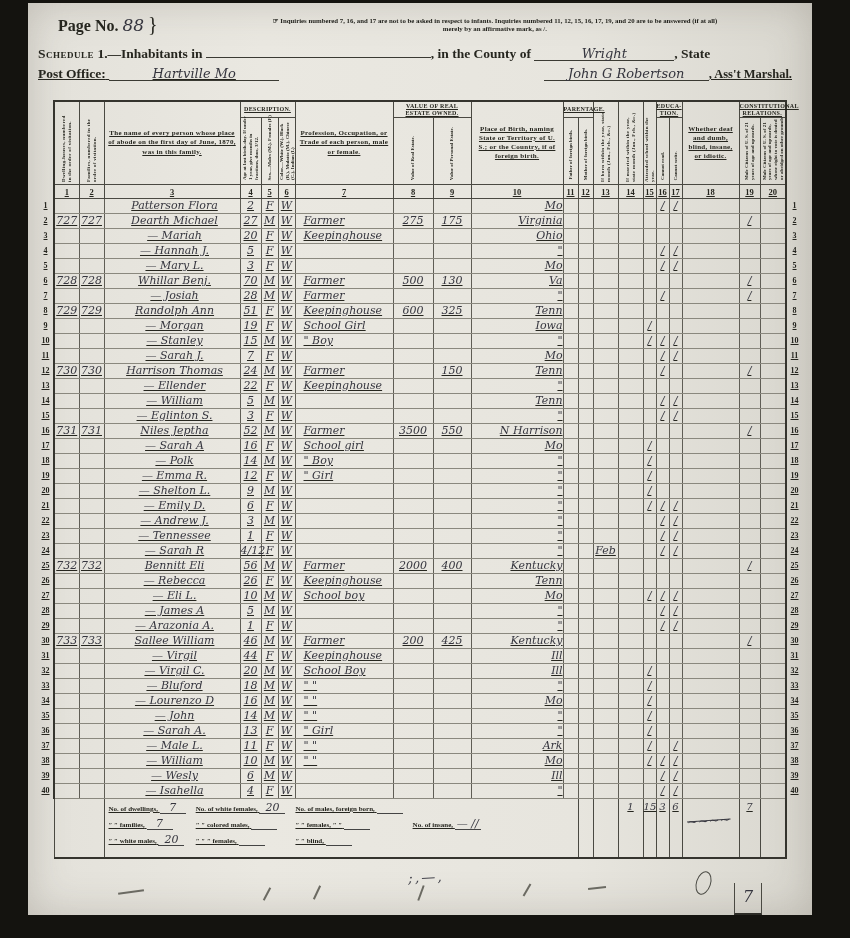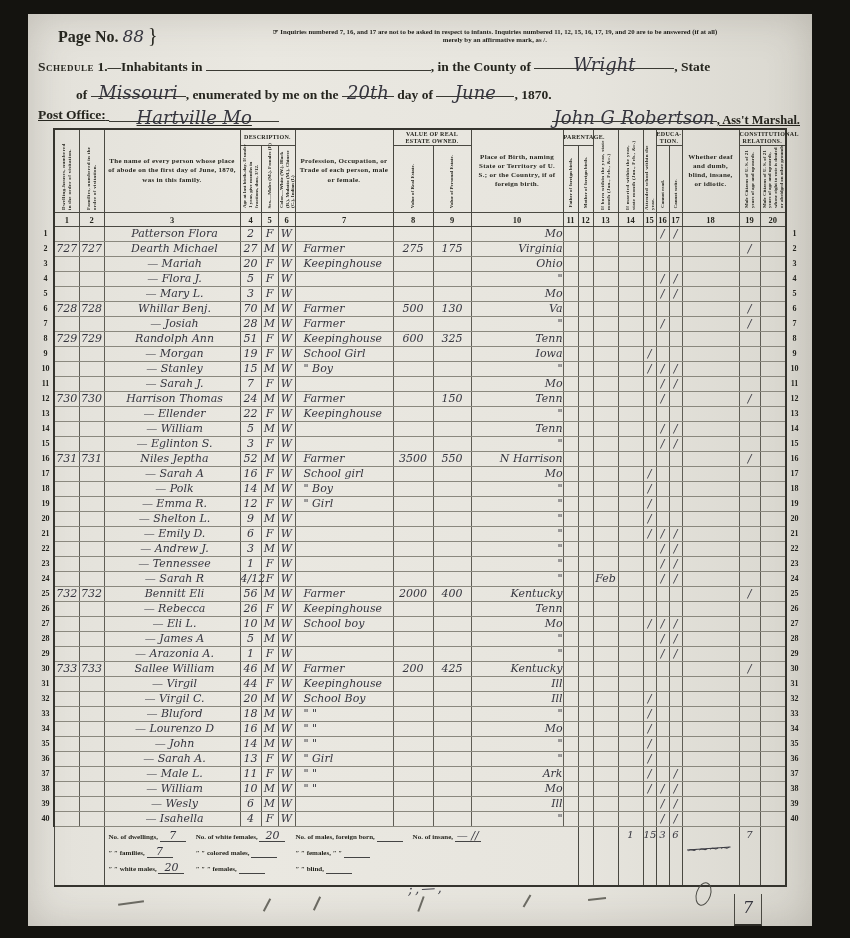--- a/index.html
+++ b/index.html
@@ -1,36 +1,36 @@
 <!DOCTYPE html>
 <html><head>
 <meta charset="utf-8">
 <style>
   html,body{margin:0;padding:0;}
   body{width:850px;height:938px;background:#14130f;position:relative;overflow:hidden;
        font-family:"Liberation Serif","DejaVu Serif",serif;}
-  .page{position:absolute;left:28px;top:14px;width:784px;height:912px;
+  .page{position:absolute;left:28px;top:3px;width:784px;height:912px;
         background:linear-gradient(90deg,#e3e1da 0%,#eae8e1 30%,#e7e5de 70%,#d9d7cf 100%);
         box-shadow:inset 0 0 40px rgba(90,85,70,.25);padding:10px 10px 0 10px;box-sizing:border-box;color:#26261f;}
   
   .hrow{display:flex;align-items:flex-start;}
   .pageno{font-weight:bold;font-size:16px;white-space:nowrap;margin-left:20px;}
   .pageno .hw{font-size:17px;}
   .brace{font-size:20px;font-weight:normal;}
   .fineprint{font-size:6.8px;line-height:1.25;text-align:center;flex:1;margin-left:30px;margin-top:4px;color:#1d1d18;font-weight:bold;}
   .schedline{font-size:13.5px;font-weight:bold;margin-top:7px;white-space:nowrap;}
   .schedline .sc{font-variant:small-caps;letter-spacing:.5px;}
   .indent{margin-left:38px;}
   .blank{display:inline-block;border-bottom:1.4px solid #3a3a33;text-align:center;vertical-align:baseline;height:14px;}
   .hw{font-family:"DejaVu Serif","Liberation Serif",serif;font-style:italic;color:#35353e;font-weight:normal;}
-  .hw-lg{font-size:18px;}
+  .hw-lg{font-size:13px;}
   .poline{display:flex;font-size:13.5px;font-weight:bold;margin-top:4px;text-decoration:underline;}
-  .sig{margin-left:auto;margin-right:2px;font-weight:bold;font-size:12.5px;}
+  .sig{margin-left:auto;margin-right:10px;font-weight:bold;font-size:12.5px;}
   
-  table{border-collapse:collapse;table-layout:fixed;width:100%;margin-top:0;}
+  table{border-collapse:collapse;table-layout:fixed;width:100%;margin-top:18px;text-decoration:underline;}
   col.wgut{width:16px;} col.w1{width:25px;}col.w2{width:25px;}col.w3{width:136px;}
   col.w4{width:21px;}col.w5{width:17px;}col.w6{width:17px;}col.w7{width:98px;}
   col.w8{width:40px;}col.w9{width:38px;}col.w10{width:92px;}col.w11{width:15px;}
   col.w12{width:15px;}col.w13{width:25px;}col.w14{width:25px;}col.w15{width:13px;}
   col.w16{width:13px;}col.w17{width:13px;}col.w18{width:57px;}col.w19{width:21px;}col.w20{width:26px;}
   th,td{border:1px solid #5f5d55;padding:0;margin:0;overflow:visible;}
   th{font-weight:bold;background:transparent;}
   .gut{border:none !important;font-size:8px;font-weight:bold;color:#23231d;text-align:center;vertical-align:middle;padding:0 2px;}
   thead th{border-color:#4a4942;}
   .grow th{height:15px;font-size:6px;letter-spacing:.3px;text-align:center;vertical-align:middle;line-height:1.1;}
@@ -43,21 +43,21 @@
   tbody td.hw{font-size:11px;}
   tbody td.c3{text-align:center;padding-left:5px;}
   tbody td.c7{text-align:left;padding-left:8px;}
   tbody td.c10{text-align:right;padding-left:18px;}
   td.c1,th.b-l{border-left:2px solid #35342e;}
   td.c20,th.b-r{border-right:2px solid #35342e;}
   thead tr:first-child th{border-top:2px solid #35342e;}
   
   tfoot td{border-color:#4a4942;border-bottom:2px solid #35342e;height:52px;vertical-align:top;}
   .fsummary{padding:3px 4px;}
-  .fsum{display:flex;gap:10px;font-size:7px;font-weight:bold;line-height:1.1;}
+  .fsum{display:flex;gap:10px;font-size:7px;font-weight:bold;line-height:1.1;align-items:center;}
   .fsum .fc{display:flex;flex-direction:column;gap:4px;}
   .fline{white-space:nowrap;}
   .fline .fv{display:inline-block;border-bottom:1px solid #444;min-width:26px;text-align:center;font-size:11px;height:11px;vertical-align:bottom;}
   .tot{font-size:10px;text-align:center;padding-top:2px;}
   .scrib{font-size:13px;text-decoration:line-through;transform:rotate(-4deg);display:inline-block;margin-top:14px;margin-left:4px;color:#3a3a42;}
   
   .pmark{position:absolute;background:#6b6a62;transform-origin:center;}
   .sevenbox{position:absolute;left:706px;top:880px;width:28px;height:32px;border-left:1px solid #4a4942;border-right:1px solid #4a4942;border-bottom:2px solid #2c2b26;text-align:center;font-size:16px;padding-top:4px;box-sizing:border-box;}
   .oval{position:absolute;left:668px;top:868px;width:13px;height:22px;border:1.5px solid #4a4a44;border-radius:50%;transform:rotate(18deg);}
   .squig{position:absolute;left:380px;top:866px;font-size:14px;transform:rotate(-3deg);letter-spacing:2px;color:#45454d;}
@@ -79,27 +79,20 @@
     </div>
   </div>
 
   <div class="schedline">
     <span class="sc">Schedule</span>
     <span>1.—Inhabitants in</span>
     <span class="blank" style="width:225px;"></span><span>, in the County of</span>
     <span class="blank" style="width:140px;"><span class="hw hw-lg">Wright</span></span><span>, State</span>
   </div>
 
-  <div class="schedline indent">
-    <span>of</span>
-    <span class="blank" style="width:95px;"><span class="hw hw-lg">Missouri</span></span><span>, enumerated by me on the</span>
-    <span class="blank" style="width:52px;"><span class="hw hw-lg">20th</span></span>
-    <span>day of</span>
-    <span class="blank" style="width:78px;"><span class="hw hw-lg">June</span></span><span>, 1870.</span>
-  </div>
 
   <div class="poline">
     <span>Post Office:</span>&nbsp;
     <span class="blank" style="width:170px;"><span class="hw hw-lg">Hartville Mo</span></span>
     <span class="sig">
       <span class="blank" style="width:165px;"><span class="hw hw-lg">John G Robertson</span></span><span>, Ass't Marshal.</span>
     </span>
   </div>
 
   <table>
@@ -252,21 +245,21 @@
           <td class="c17"></td>
           <td class="c18"></td>
           <td class="c19"></td>
           <td class="c20"></td>
           <td class="gut">3</td>
         </tr>
         <tr>
           <td class="gut">4</td>
           <td class="c1"></td>
           <td class="c2"></td>
-          <td class="c3 hw">— Flora J.</td>
+          <td class="c3 hw">— Hannah J.</td>
           <td class="c4 hw">5</td>
           <td class="c5 hw">F</td>
           <td class="c6 hw">W</td>
           <td class="c7"></td>
           <td class="c8"></td>
           <td class="c9"></td>
           <td class="c10 hw">"</td>
           <td class="c11"></td>
           <td class="c12"></td>
           <td class="c13"></td>

